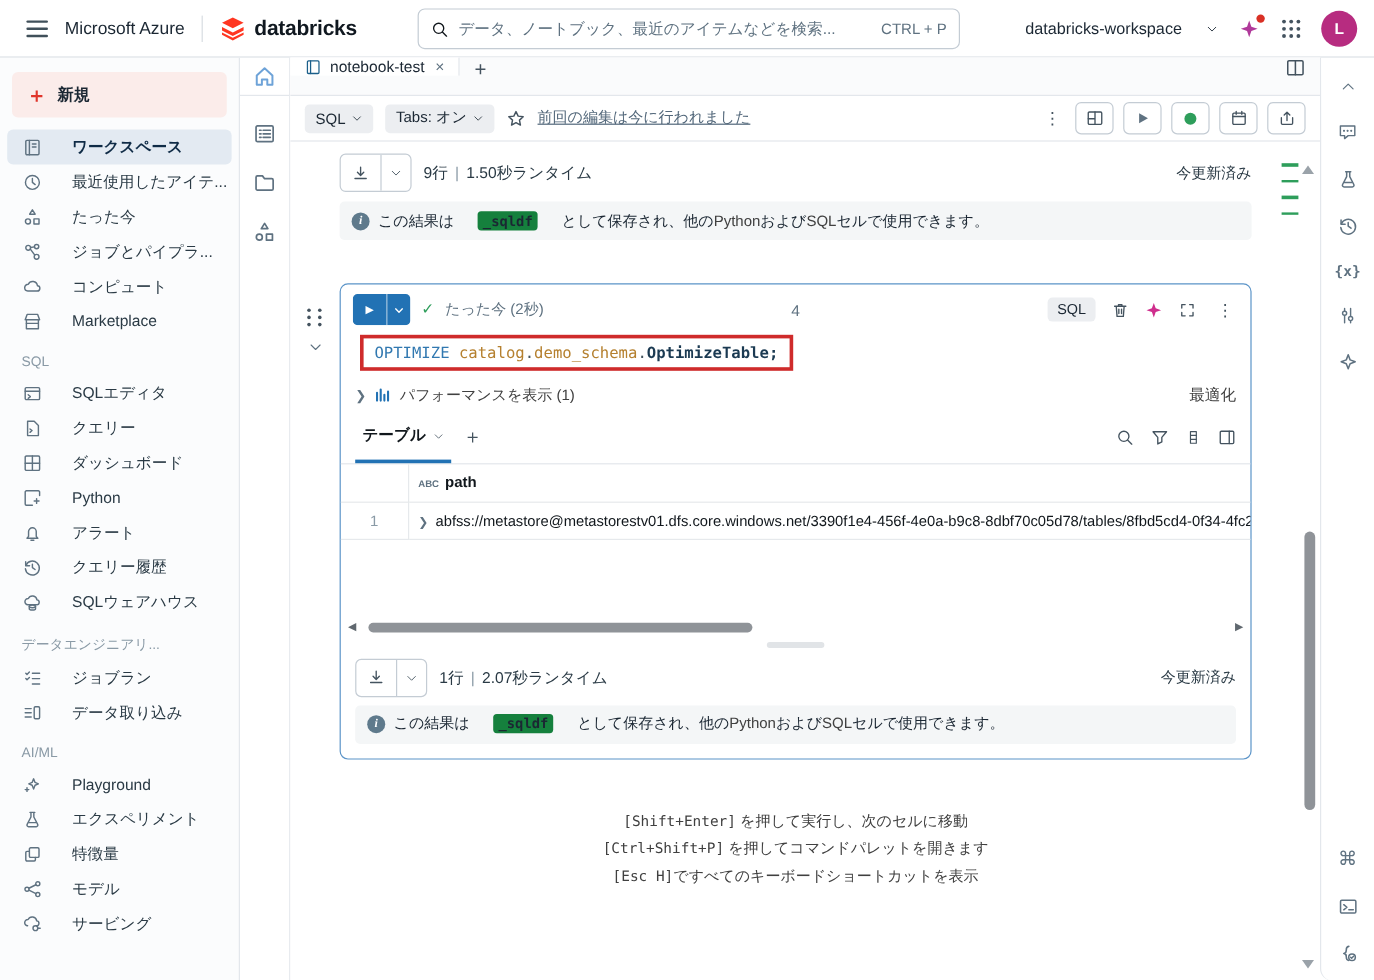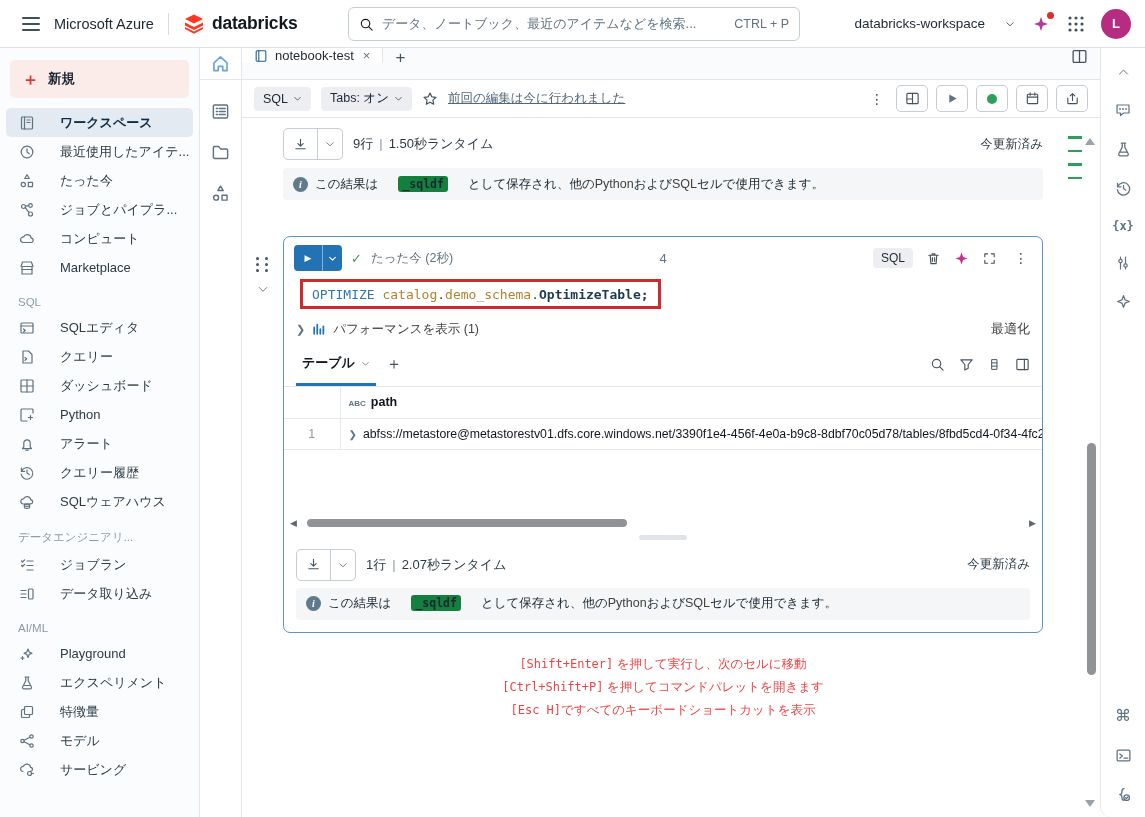--- a/index.html
+++ b/index.html
@@ -129,21 +129,21 @@
   .hs-thumb { position:absolute; left:6px; top:1px; width:320px; height:8px; background:#8f9398; border-radius:4px; }
   .drag-handle { width:48px; height:5px; background:#e1e4e7; border-radius:3px; margin:5px auto 2px; }
   .cell-footer { height:46px; display:flex; align-items:center; gap:10px; padding:0 12px; }
   .cell-banner-wrap { padding:0 12px 12px; }
 
   
   .grip { position:absolute; left:14px; top:139px; width:14px; display:grid; grid-template-columns:1fr 1fr; gap:3px; cursor:grab; }
   .grip i { width:3px; height:3px; background:#44535f; border-radius:50%; }
   .collapse-chev { position:absolute; left:15px; top:165px; color:#5f7281; font-size:11px; cursor:pointer; }
 
-  .shortcuts { margin-top:20px; text-align:center; font-size:12.5px; color:#ef4444; line-height:1.85; }
+  .shortcuts { margin-top:40px; text-align:center; font-size:12.5px; color:#404040; line-height:1.85; }
   .shortcuts .mono { font-family:"DejaVu Sans Mono",monospace; font-size:12px; }
 
   
   .minimap { position:absolute; top:88px; right:18px; display:flex; flex-direction:column; gap:11px; }
   .minimap i { width:14px; height:2.5px; background:#2e9e5b; }
   .vs-up { position:absolute; top:90px; right:5px; width:0; height:0; border-left:5px solid transparent;
     border-right:5px solid transparent; border-bottom:7px solid #9aa2a9; }
   .vs-thumb { position:absolute; top:395px; right:4px; width:9px; height:232px; background:#8f9398; border-radius:5px; }
   .vs-down { position:absolute; bottom:10px; right:5px; width:0; height:0; border-left:5px solid transparent;
     border-right:5px solid transparent; border-top:7px solid #9aa2a9; }

